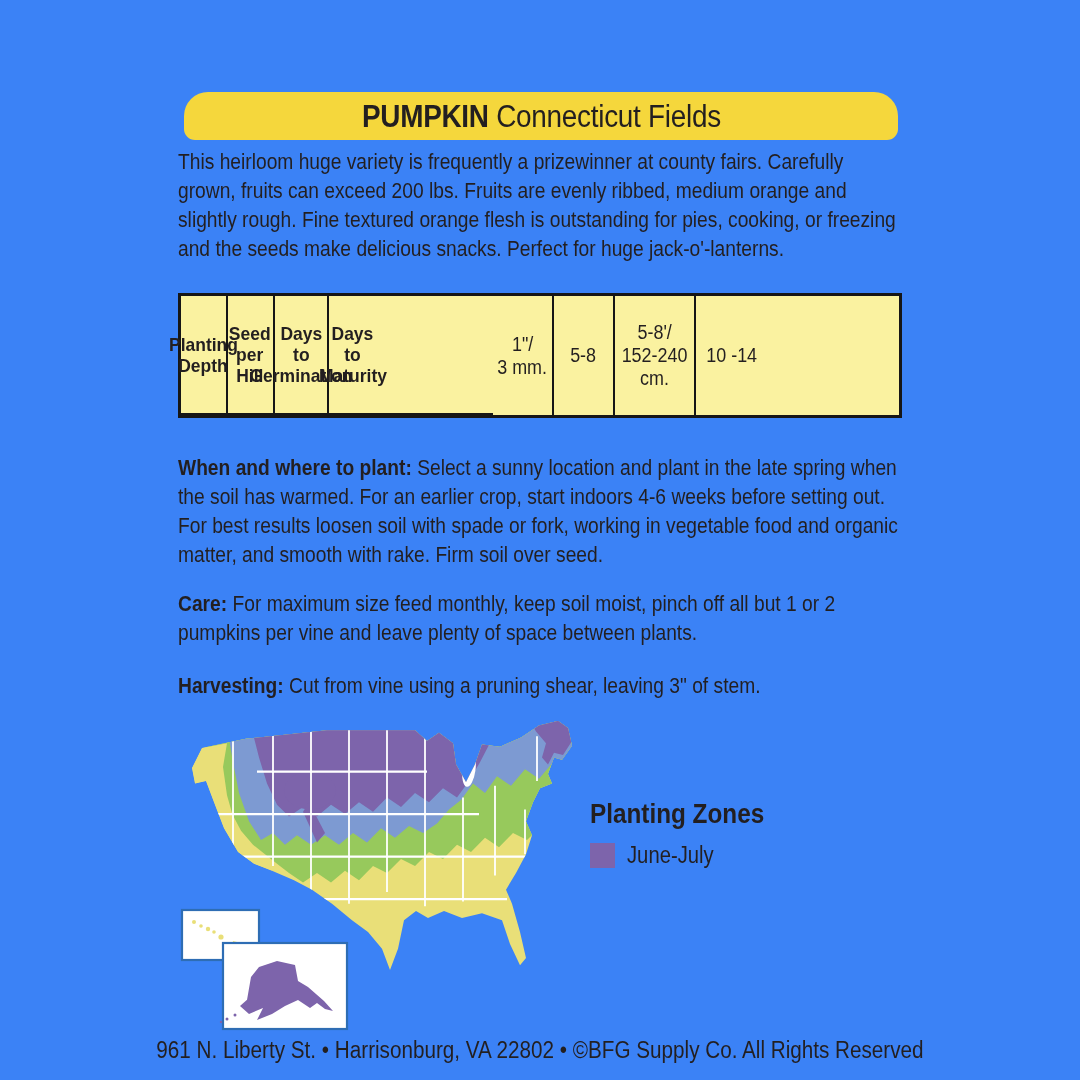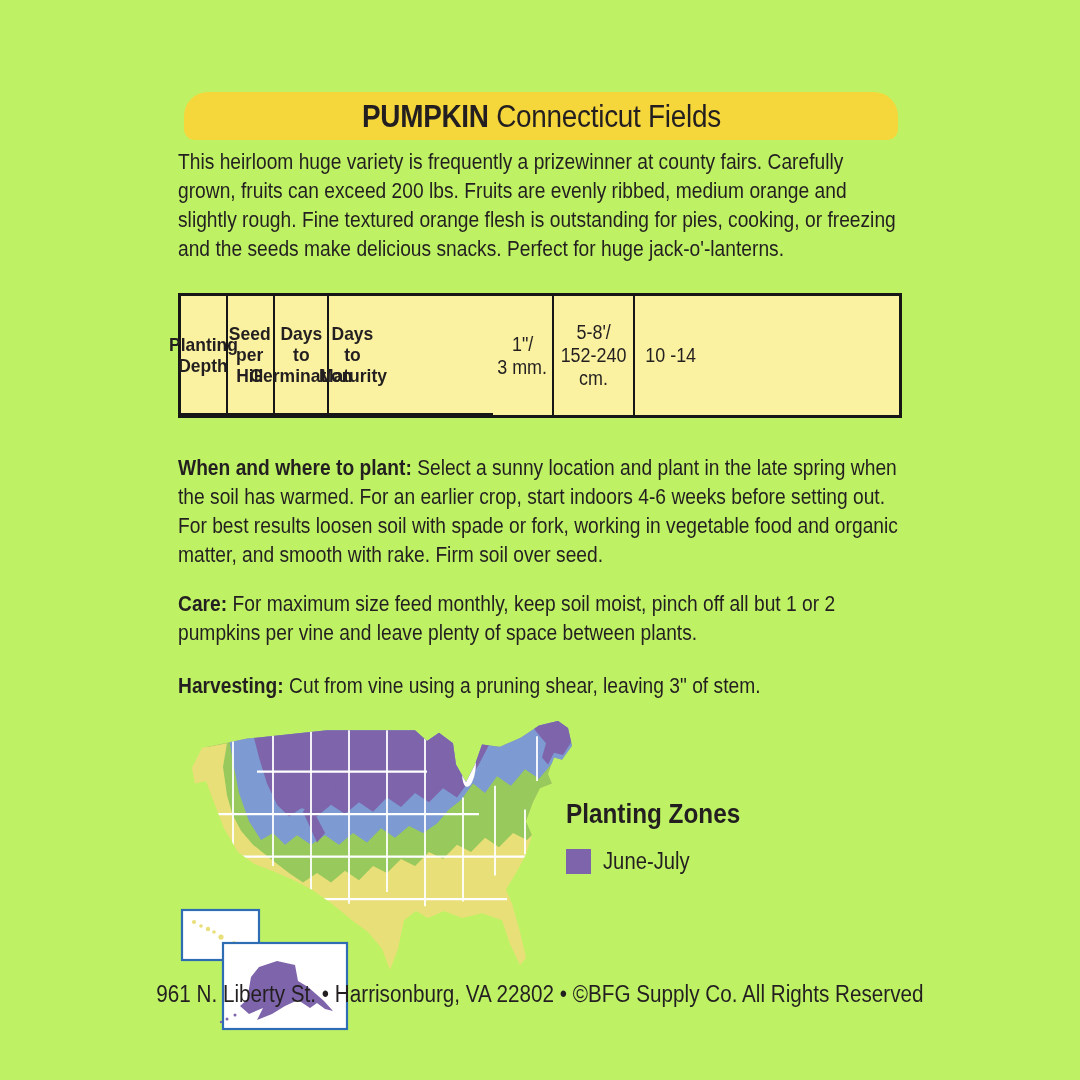--- a/index.html
+++ b/index.html
@@ -1,16 +1,16 @@
 <!DOCTYPE html>
 <html><head>
 <meta charset="utf-8">
 <style>
   html,body{margin:0;padding:0;background:#ffffff;}
-  .canvas{position:relative;width:1080px;height:1080px;background:#bef264;overflow:hidden;
+  .canvas{position:relative;width:1080px;height:1080px;background:#3b82f6;overflow:hidden;
           font-family:"Liberation Sans",sans-serif;color:#231f20;}
   .b{font-weight:bold;}
 
   
   .banner{position:absolute;left:184px;top:92px;width:714px;height:48px;background:#f5d73c;
           border-radius:24px 24px 11px 11px;text-align:center;line-height:49px;}
   .banner-inner{display:inline-block;transform:scaleX(0.9);font-size:31px;letter-spacing:-0.3px;}
 
   
   .para{position:absolute;left:178px;width:848px;transform:scaleX(0.854);transform-origin:0 0;
@@ -29,29 +29,29 @@
          text-align:center;border-right:2px solid #161616;box-sizing:border-box;min-width:0;}
   .tcell:last-child{border-right:none;}
   .c0{width:14.9%}.c1{width:15.1%}.c2{width:20%}.c3{width:17.5%}.c4{width:17.5%}.c5{width:15%}
   .trow.hdr .tcell span{font-weight:bold;font-size:19px;line-height:21px;transform:scaleX(0.92);}
   .trow.val .tcell span{font-size:19.5px;line-height:23px;transform:scaleX(0.92);}
 
   
   .map{position:absolute;left:177px;top:715px;}
 
   
-  .legend{position:absolute;left:566px;top:799px;}
+  .legend{position:absolute;left:590px;top:799px;}
   .legend-title{font-size:27px;font-weight:bold;height:34px;}
   .lt-inner{display:inline-block;transform:scaleX(0.9);transform-origin:0 50%;}
-  .legend-item{display:flex;align-items:center;margin-top:16px;height:25px;}
+  .legend-item{display:flex;align-items:center;margin-top:10px;height:25px;}
   .swatch{display:block;margin-right:12px;}
   .legend-label{display:inline-block;font-size:23px;transform:scaleX(0.88);transform-origin:0 50%;white-space:nowrap;}
 
   
-  .footer{position:absolute;left:0;top:981px;width:1080px;text-align:center;font-size:23.5px;}
+  .footer{position:absolute;left:0;top:1037px;width:1080px;text-align:center;font-size:23.5px;}
   .footer-inner{display:inline-block;transform:scaleX(0.88);transform-origin:50% 0;}
 </style>
 </head>
 <body>
 
 <div class="canvas">
 
   <div class="banner">
     <span class="banner-inner"><span class="b">PUMPKIN</span> <span>Connecticut Fields</span></span>
   </div>
@@ -74,20 +74,24 @@
         </div>
       <div class="tcell c5">
           <span>Days to</span>
           <span>Maturity</span>
         </div>
     </div>
     <div class="trow val">
       <div class="tcell c0">
           <span>1"/</span>
           <span>3 mm.</span>
+        </div>
+      <div class="tcell c1">
+          <span>5-8</span>
+          <span></span>
         </div>
       <div class="tcell c2">
           <span>5-8'/</span>
           <span>152-240 cm.</span>
         </div>
       <div class="tcell c3">
           <span>10 -14</span>
           <span></span>
         </div>
     </div>

